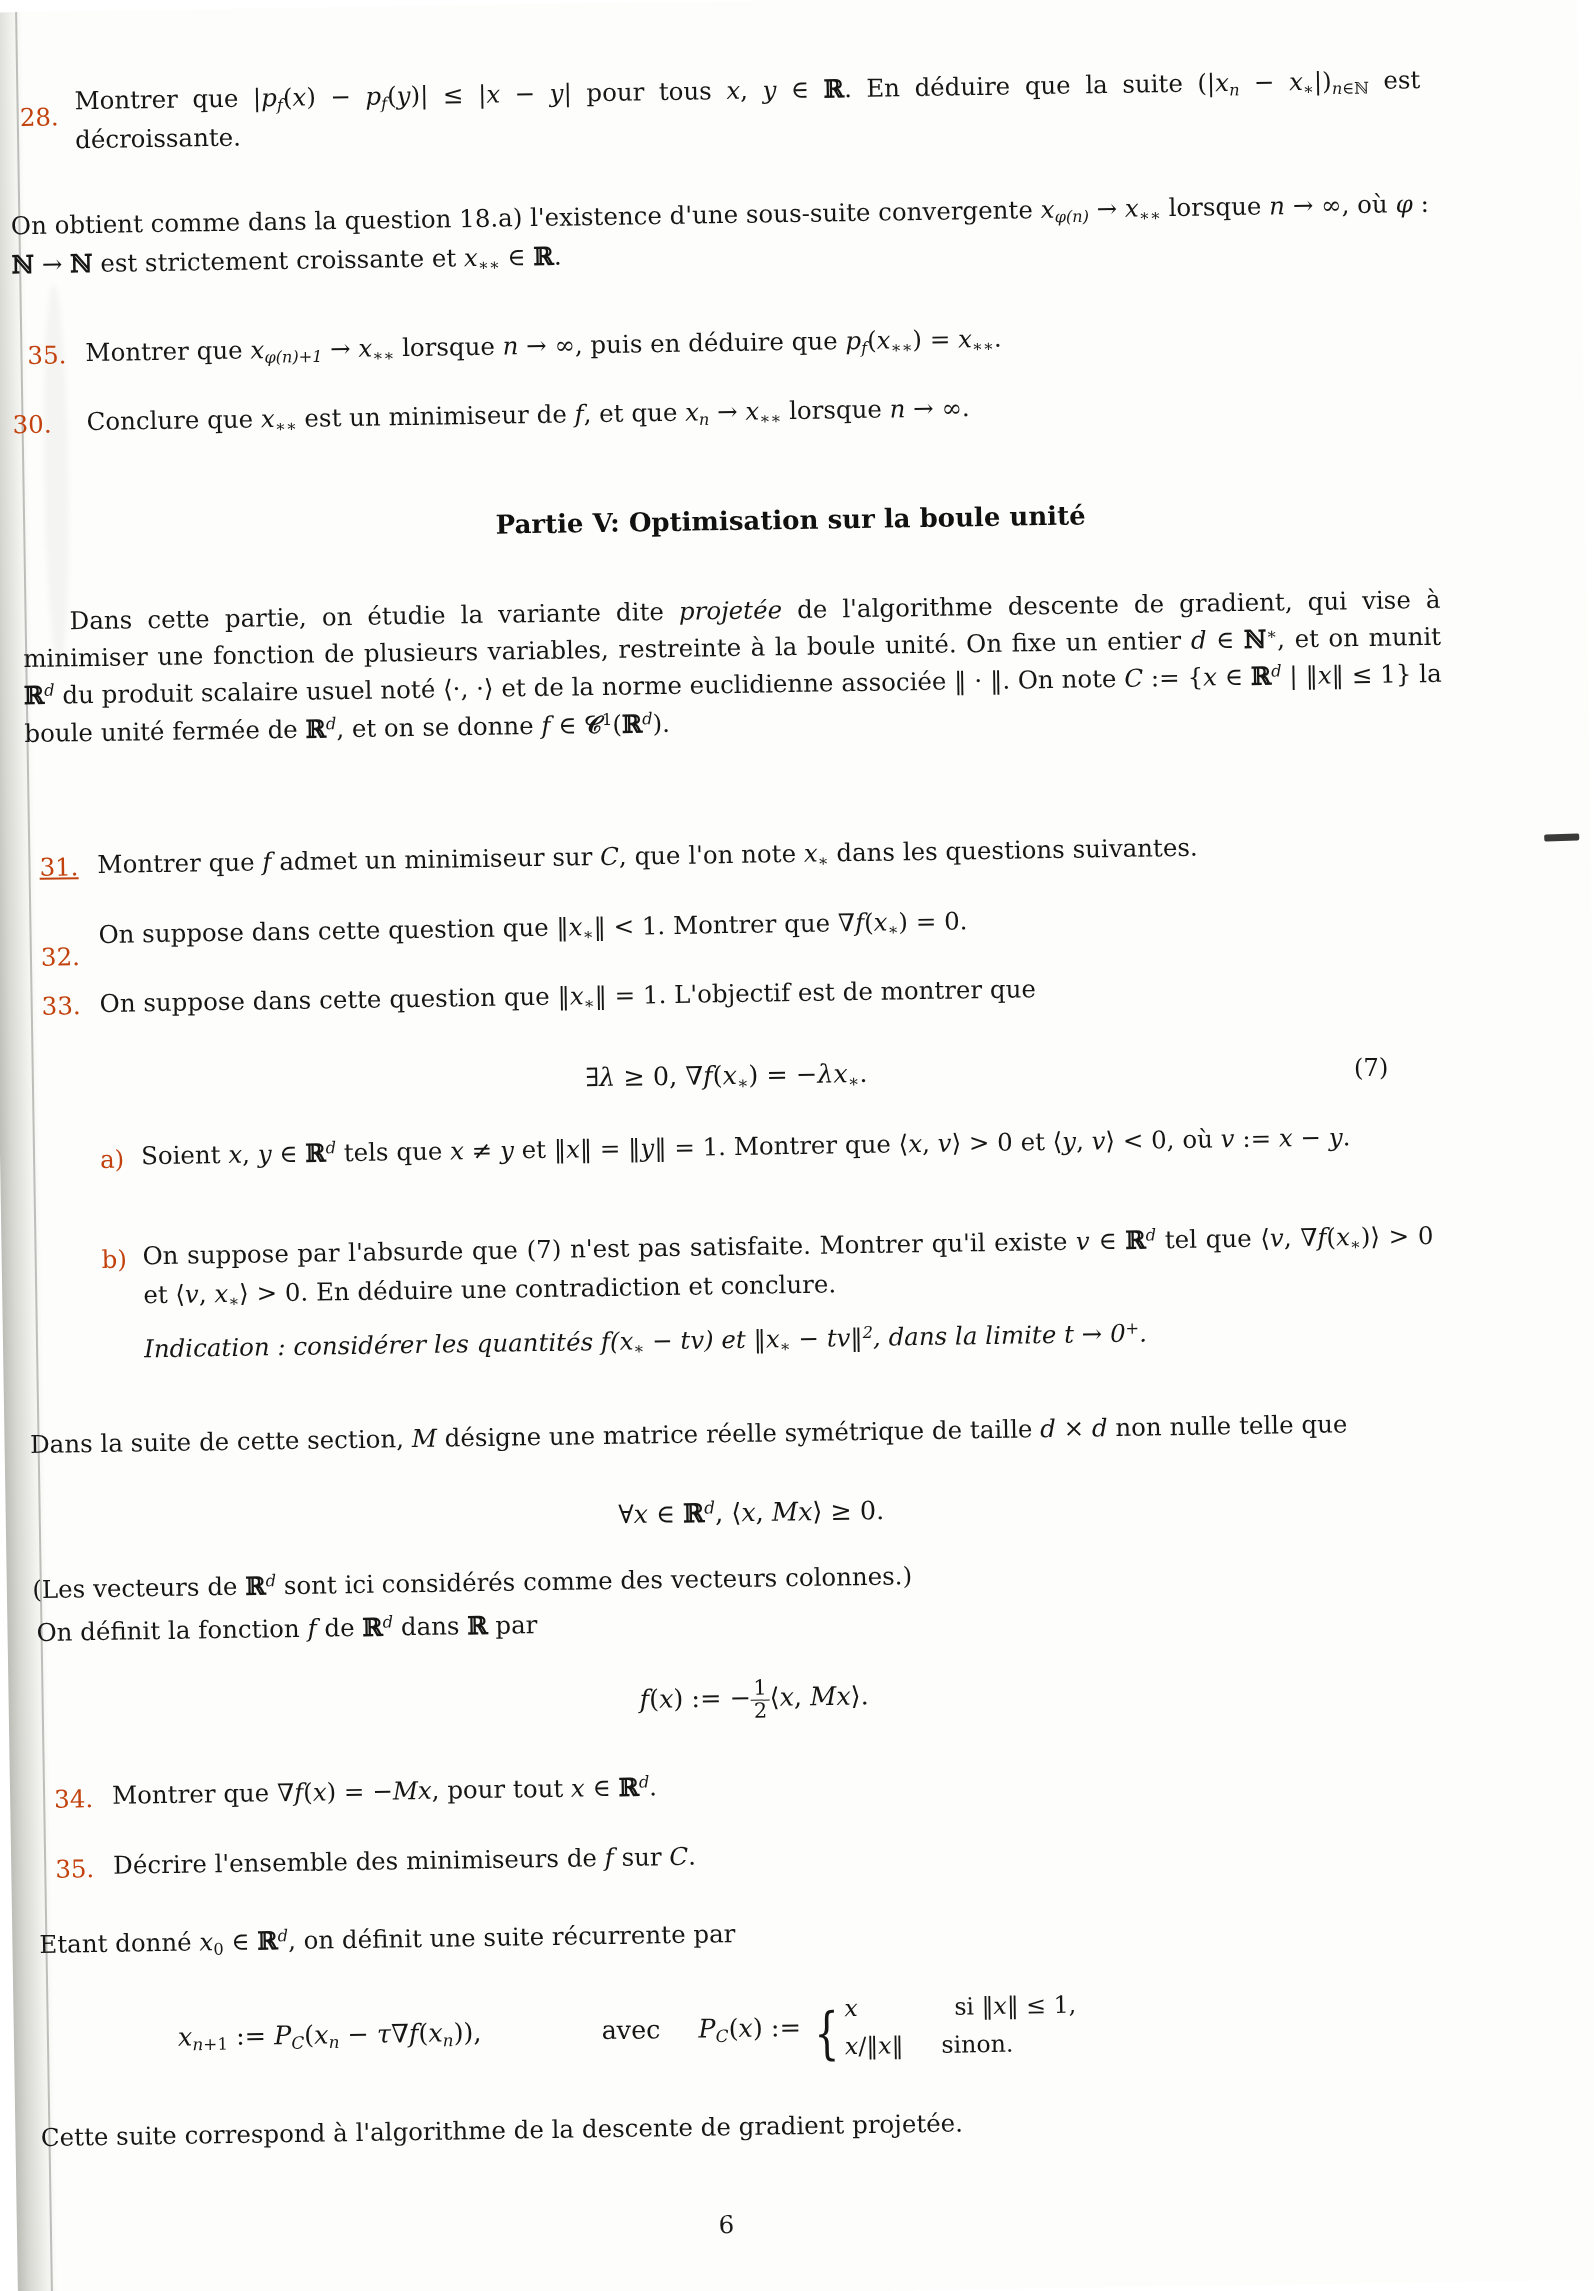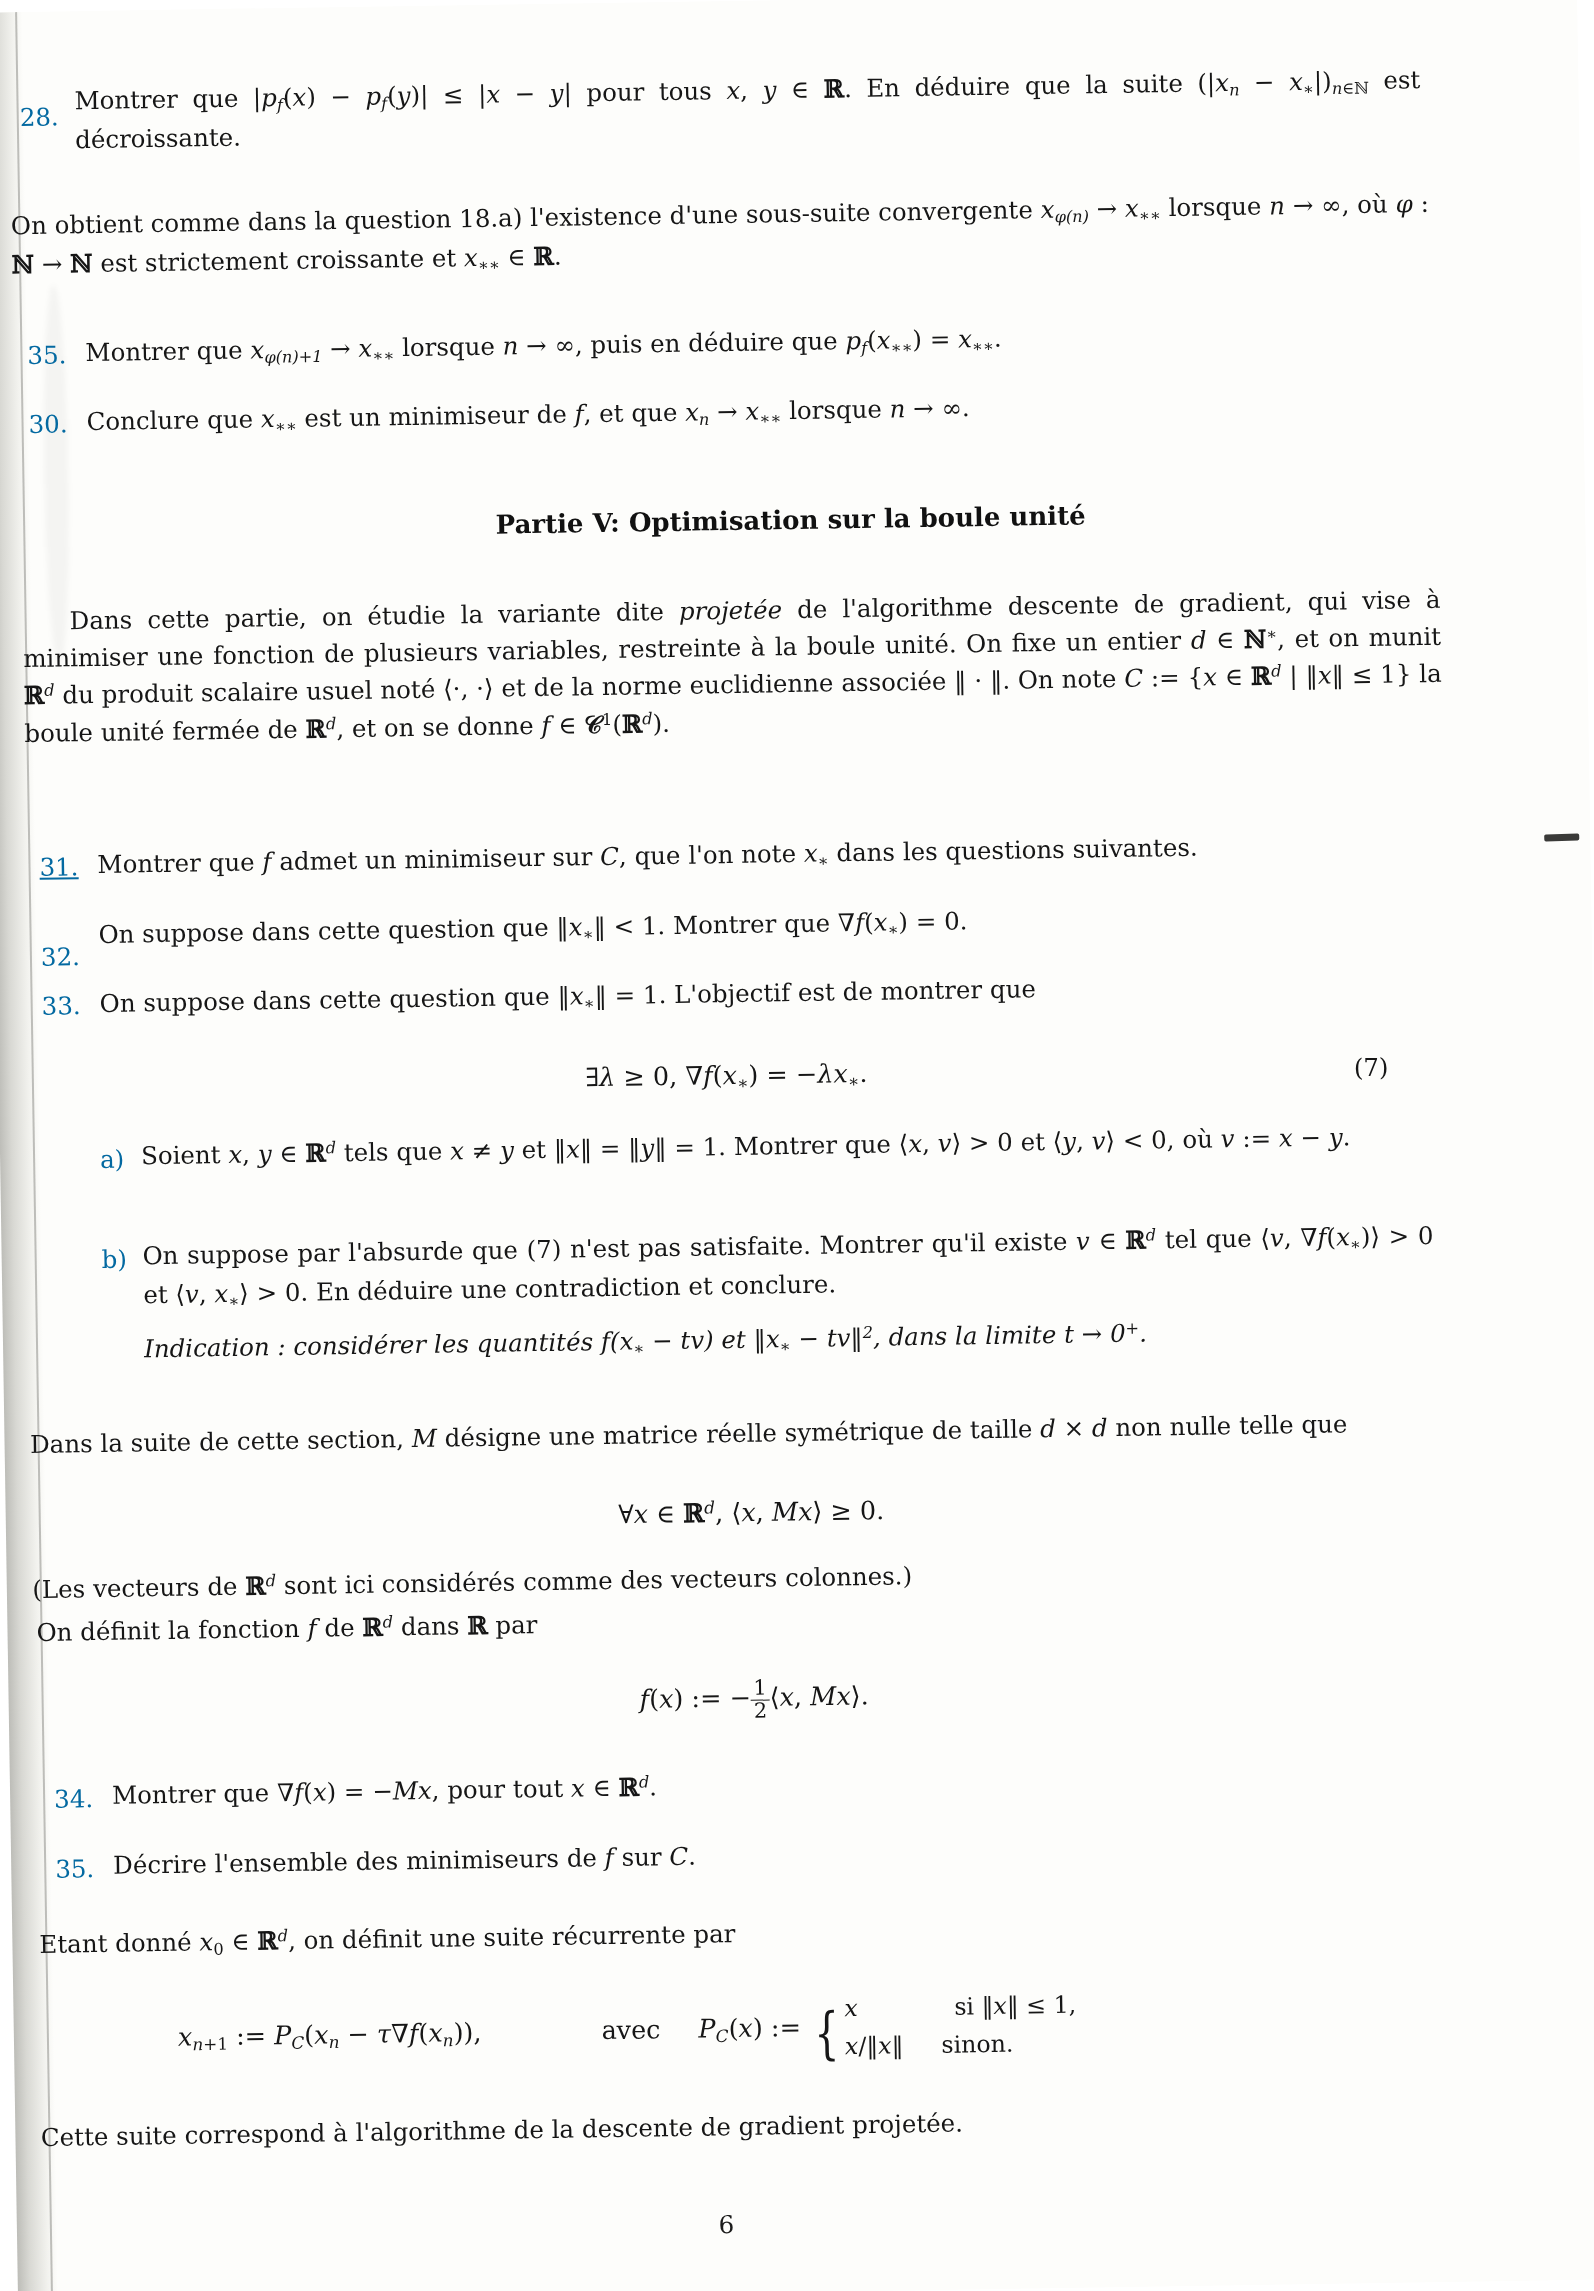--- a/index.html
+++ b/index.html
@@ -46,21 +46,21 @@
   .blk {
     position: absolute;
     font-size: 24.5px;
     line-height: 1.52;
     color: #161616;
     text-align: justify;
   }
   .num {
     position: absolute;
     font-size: 24.5px;
-    color: #0369a1;
+    color: #c2410c;
   }
   .heading {
     position: absolute;
     font-weight: bold;
     font-size: 26px;
     text-align: center;
     color: #111;
   }
   .eq {
     position: absolute;
@@ -154,21 +154,21 @@
     <div class="blk" style="left:25.5px; top:195px; width:1418px;">
       On obtient comme dans la question 18.a) l'existence d'une sous-suite convergente <span class="mi">x</span><span class="sub mi">φ(n)</span> → <span class="mi">x</span><span class="sub">∗∗</span>
       lorsque <span class="mi">n</span> → ∞, où <span class="mi">φ</span> : <span class="bb">ℕ</span> → <span class="bb">ℕ</span> est strictement croissante et <span class="mi">x</span><span class="sub">∗∗</span> ∈ <span class="bb">ℝ</span>.
     </div>
 
     <div class="num" style="left:40px; top:329px;">35.</div>
     <div class="blk" style="left:98px; top:323px; width:1336px;">
       Montrer que <span class="mi">x</span><span class="sub mi">φ(n)+1</span> → <span class="mi">x</span><span class="sub">∗∗</span> lorsque <span class="mi">n</span> → ∞, puis en déduire que <span class="mi">p</span><span class="sub mi">f</span>(<span class="mi">x</span><span class="sub">∗∗</span>) = <span class="mi">x</span><span class="sub">∗∗</span>.
     </div>
 
-    <div class="num" style="left:40px; top:398px;">30.</div>
+    <div class="num" style="left:24px; top:398px;">30.</div>
     <div class="blk" style="left:98px; top:392px; width:1336px;">
       Conclure que <span class="mi">x</span><span class="sub">∗∗</span> est un minimiseur de <span class="mi">f</span>, et que <span class="mi">x</span><span class="sub mi">n</span> → <span class="mi">x</span><span class="sub">∗∗</span> lorsque <span class="mi">n</span> → ∞.
     </div>
 
     <div class="heading" style="left:273px; top:505px; width:1055px;">Partie V: Optimisation sur la boule unité</div>
 
     <div class="blk" style="left:31px; top:591px; width:1418px;">
       <span style="display:inline-block; width:47px;"></span>Dans cette partie, on étudie la variante dite <span class="it">projetée</span> de l'algorithme descente de gradient,
       qui vise à minimiser une fonction de plusieurs variables, restreinte à la boule unité. On fixe un
       entier <span class="mi">d</span> ∈ <span class="bb">ℕ</span><span class="sup">∗</span>, et on munit <span class="bb">ℝ</span><span class="sup mi">d</span> du produit scalaire usuel noté ⟨·, ·⟩ et de la norme euclidienne

